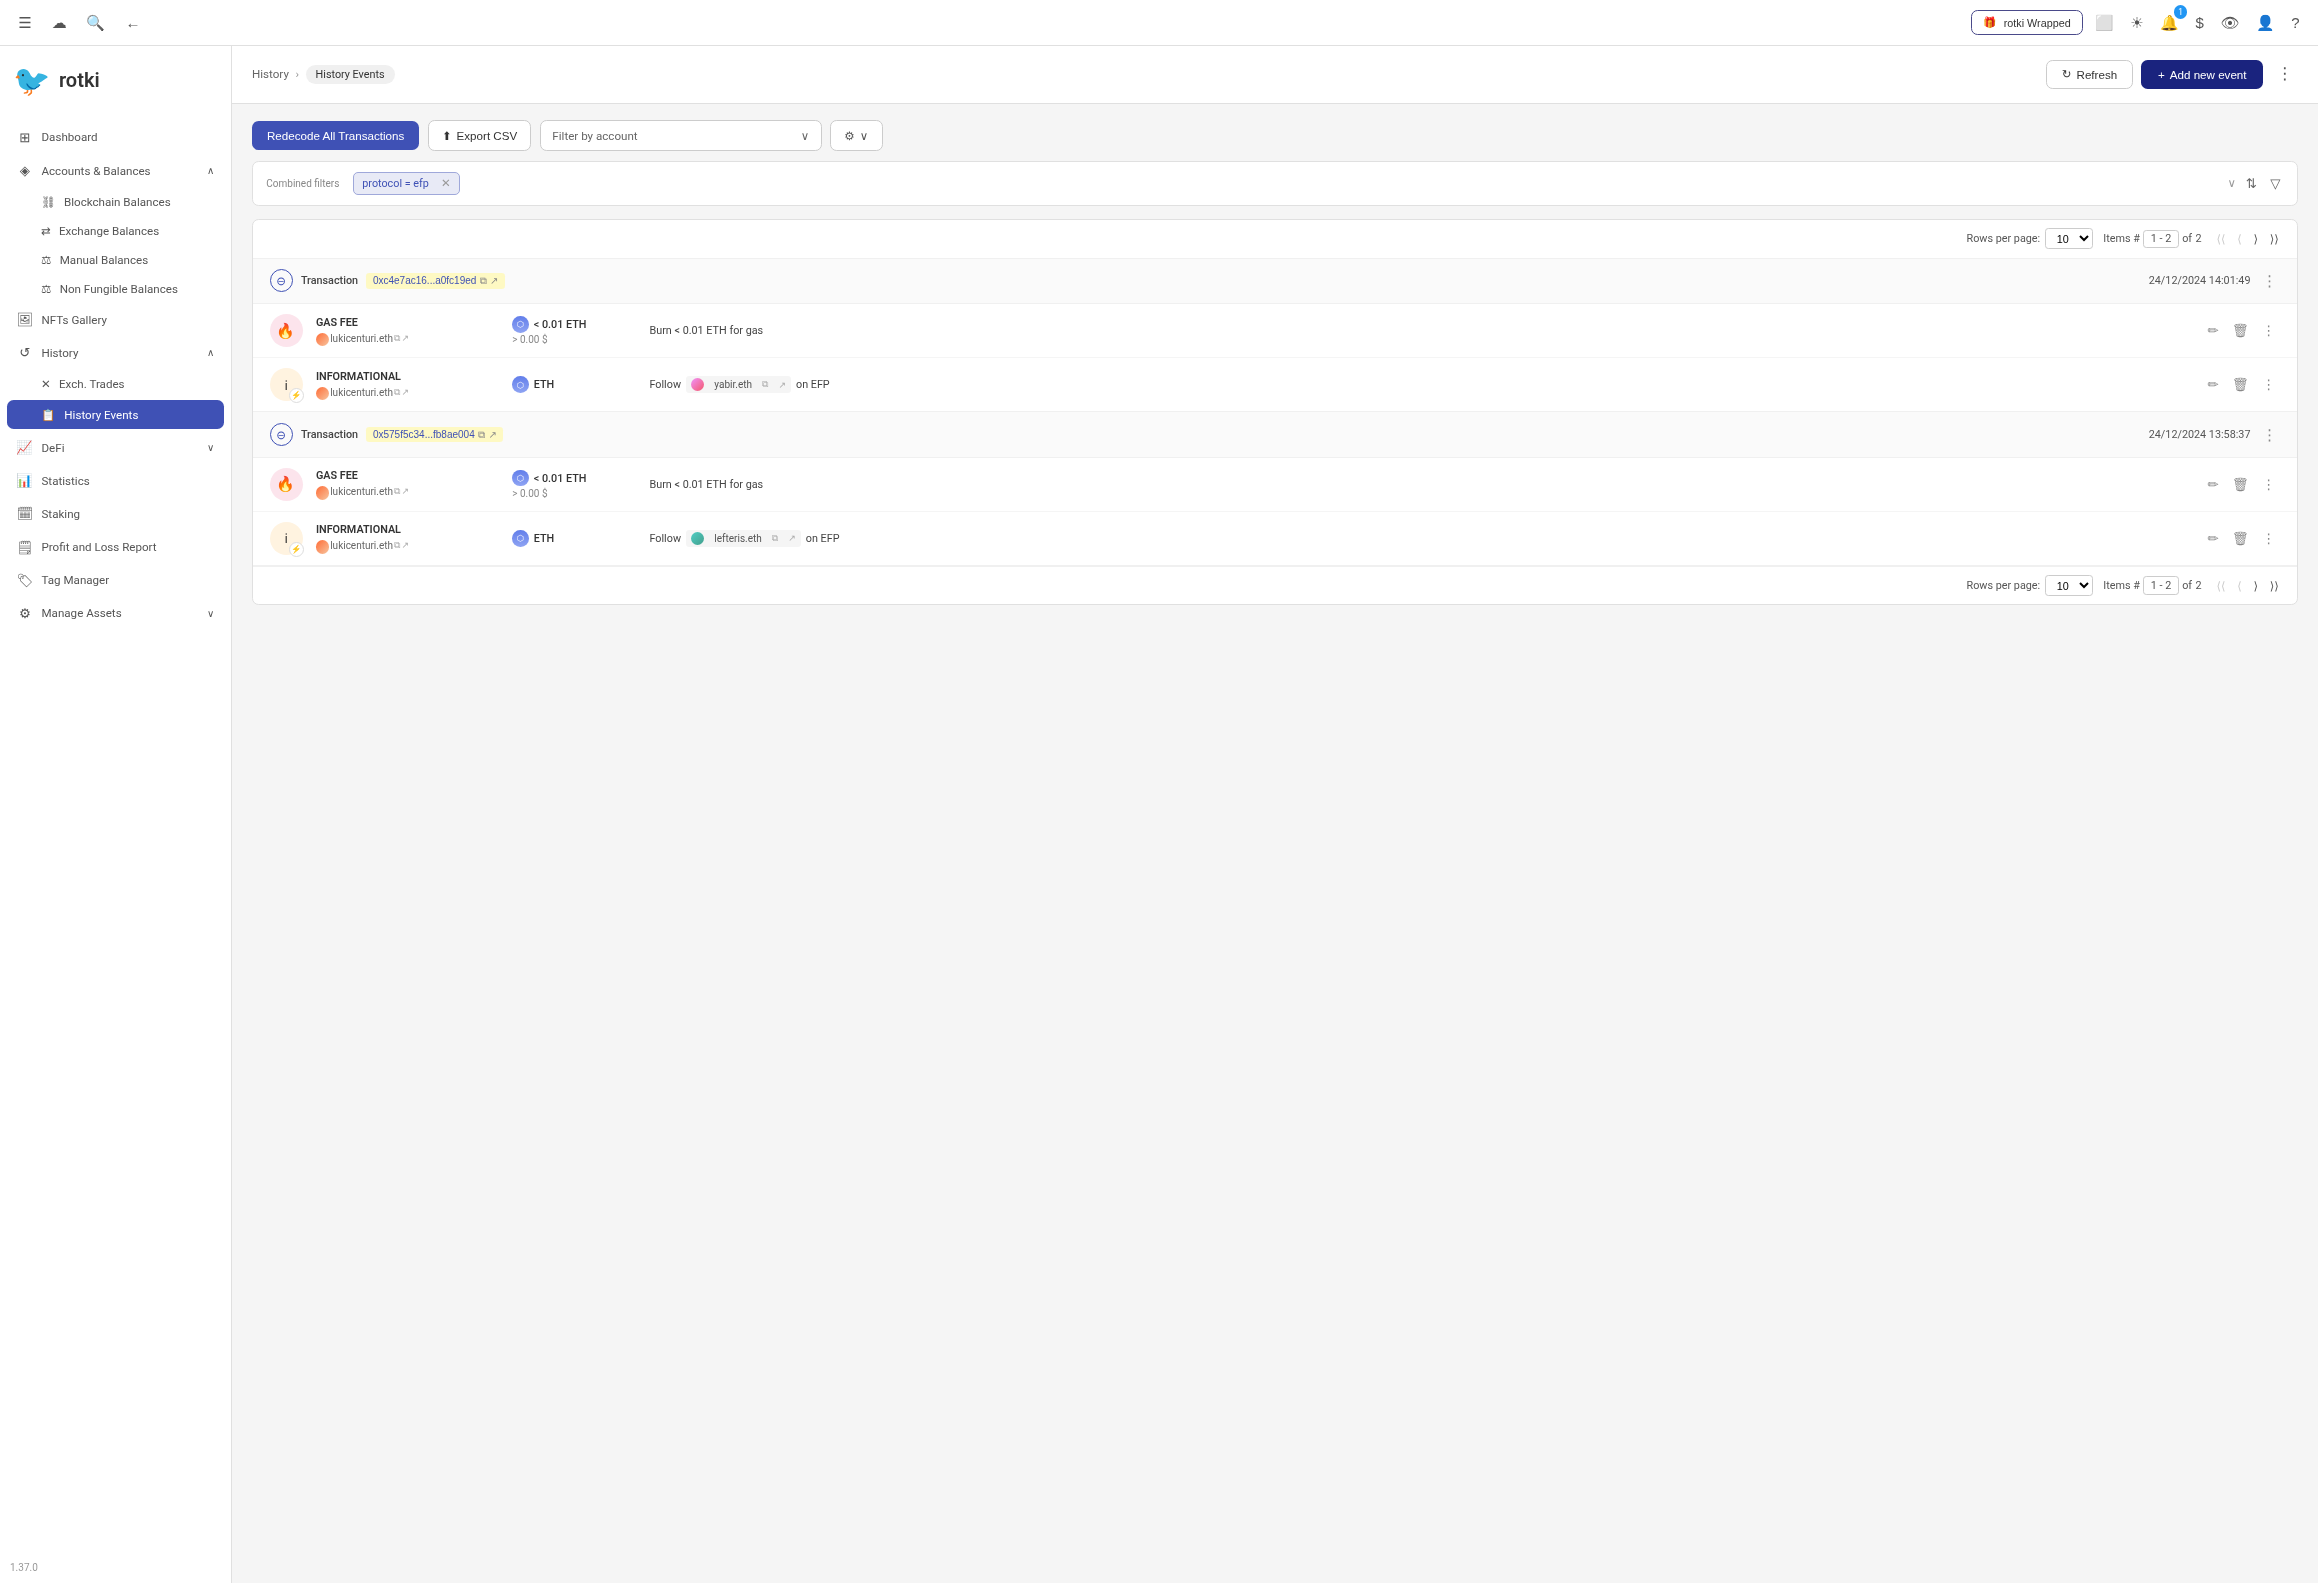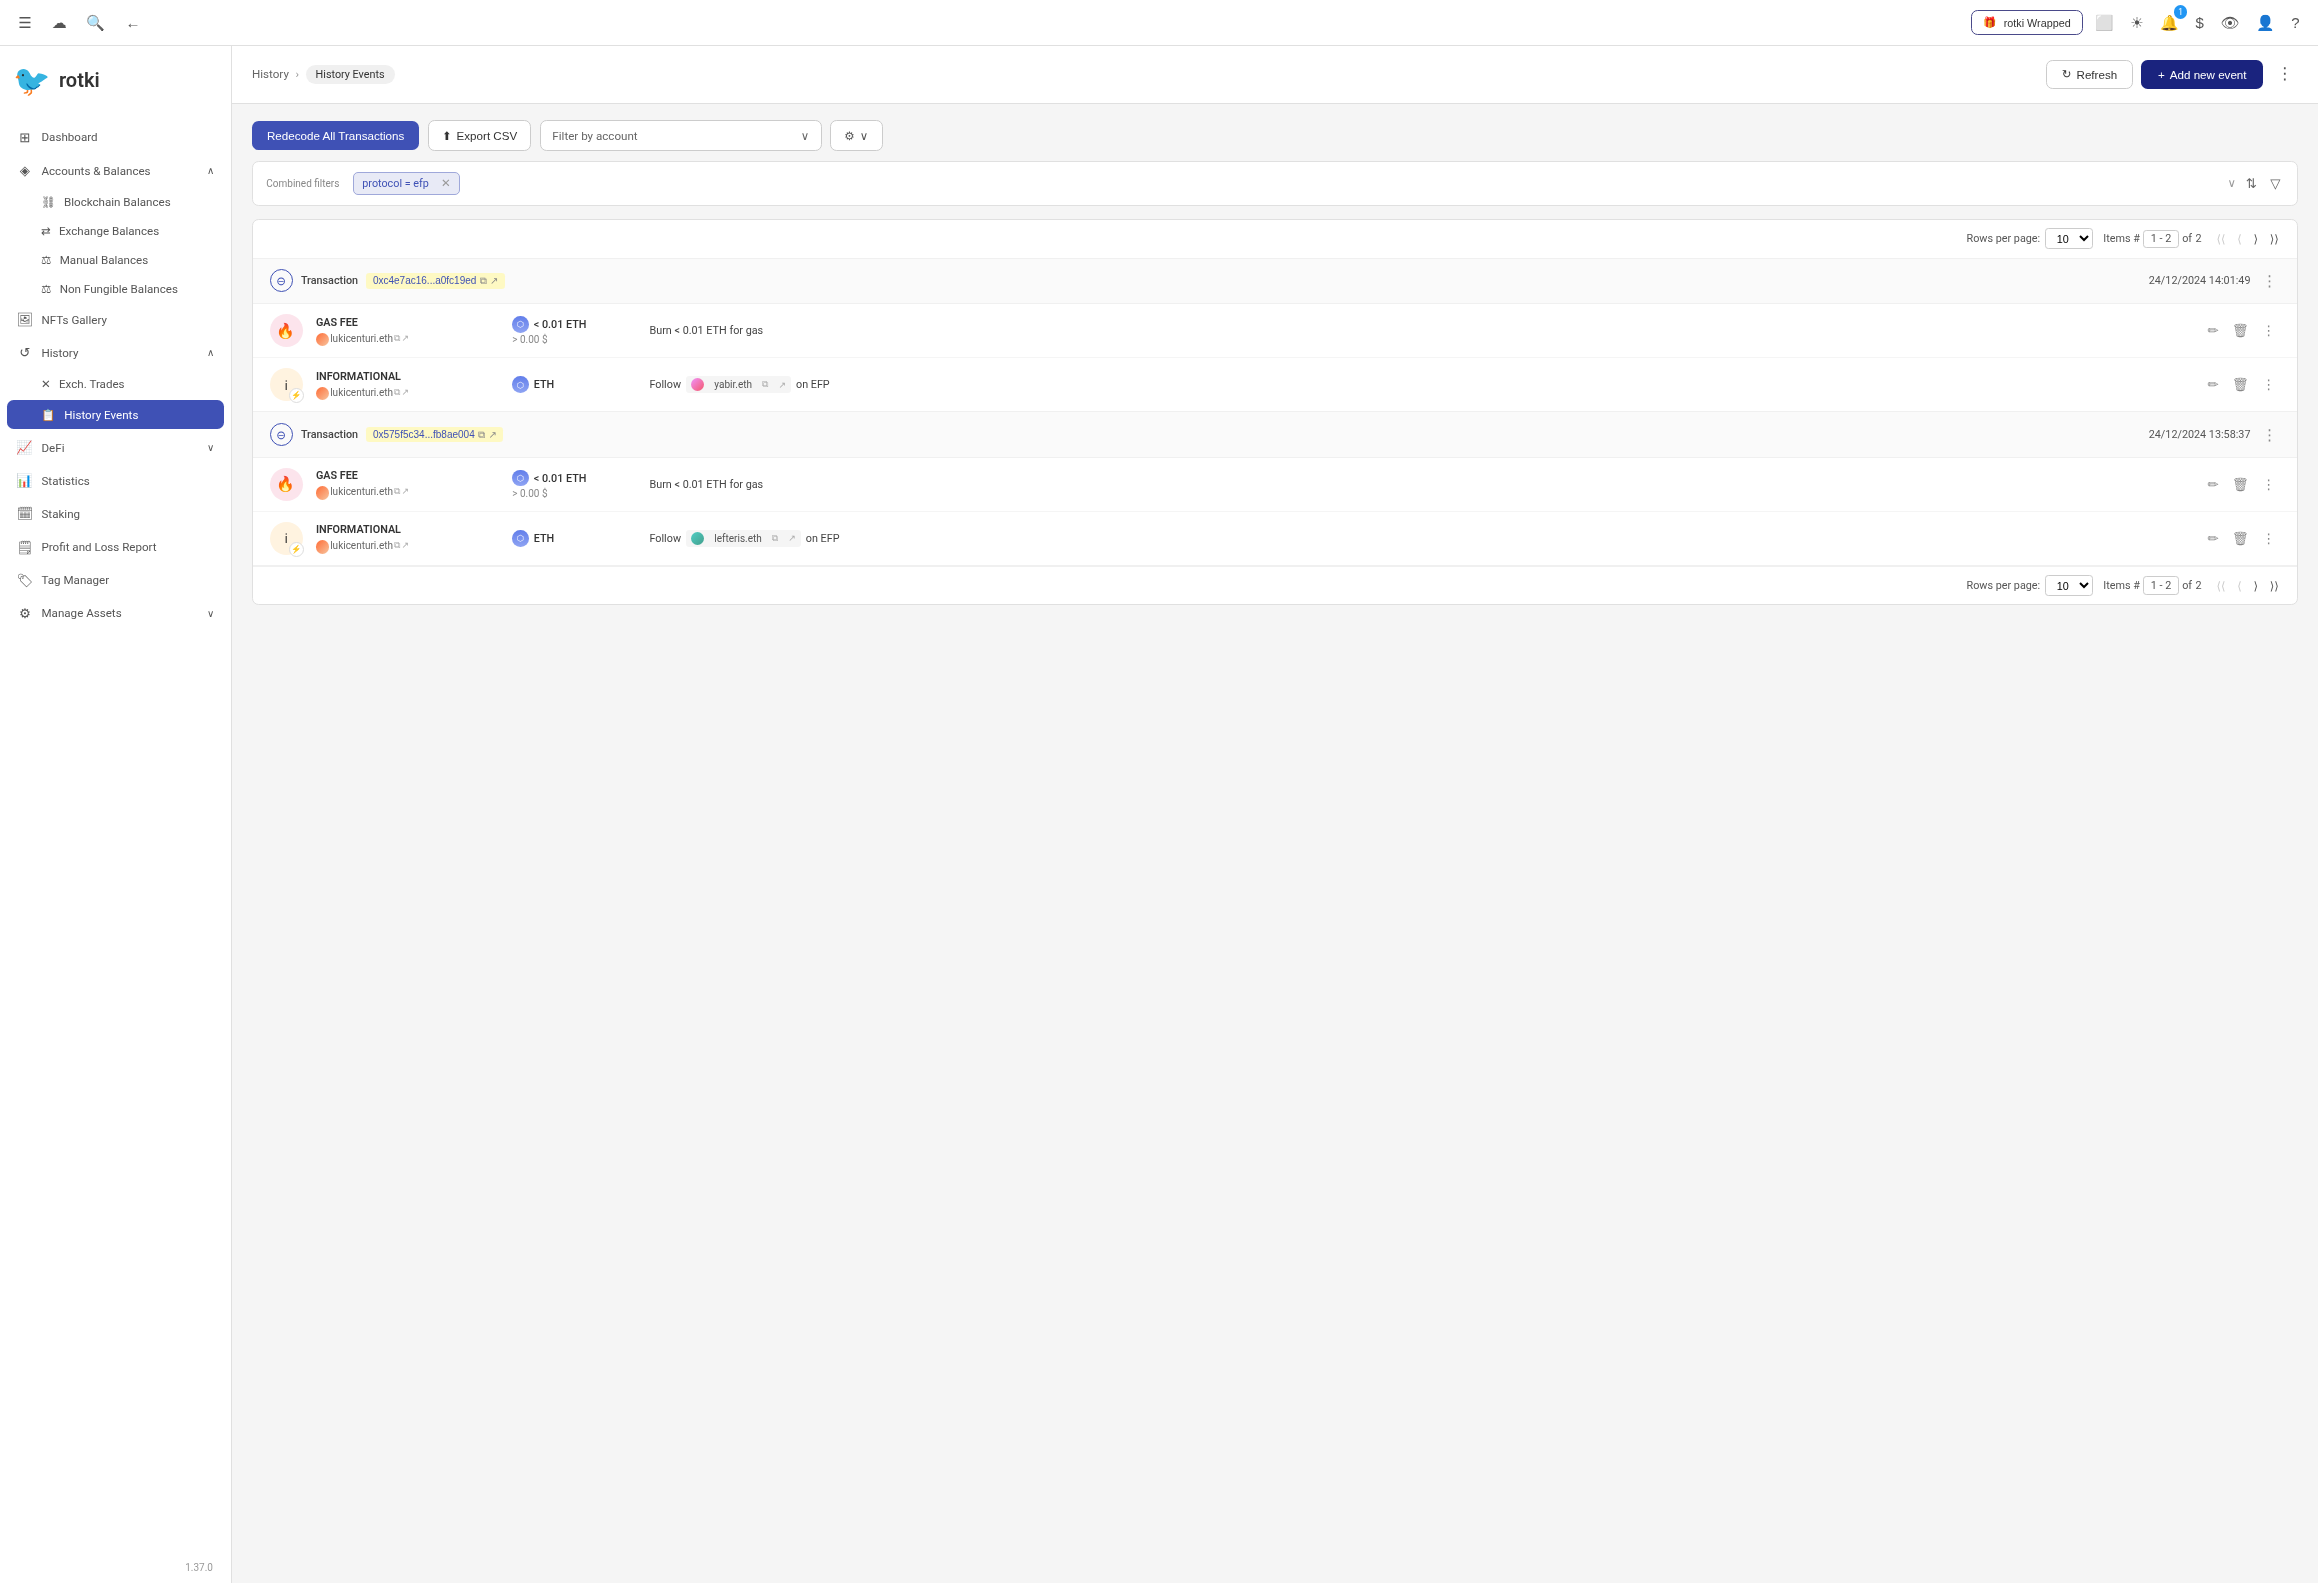--- a/index.html
+++ b/index.html
@@ -22,21 +22,21 @@
     .sidebar-logo { padding: 16.6px 13.3px; display: flex; align-items: center; gap: 8.3px; }
     .sidebar-logo-text { font-size: 20px; font-weight: 600; color: #333; }
     .sidebar-nav { flex: 1; padding: 6.6px 0; }
     .nav-item { display: flex; align-items: center; gap: 8.3px; padding: 8.3px 16.6px; cursor: pointer; color: #555; font-size: 11.6px; border-radius: 0; transition: background 0.15s; }
     .nav-item .nav-icon { width: 16.6px; height: 16.6px; display: flex; align-items: center; justify-content: center; font-size: 13.3px; flex-shrink: 0; }
     .nav-item .nav-label { flex: 1; }
     .nav-item .expand-icon { font-size: 10px; }
     .nav-sub { padding-left: 0; }
     .nav-sub-item { display: flex; align-items: center; gap: 8.3px; padding: 7.5px 16.6px 7.5px 41px; cursor: pointer; color: #555; font-size: 11.6px; }
     .nav-sub-item.active { background: #3f51b5; color: #fff; border-radius: 6.6px; margin: 1.7px 6.6px; padding: 7.5px 16.6px 7.5px 35px; }
-    .sidebar-version { padding: 10px 18px; color: #999; font-size: 10px; text-align: right; }
+    .sidebar-version { padding: 10px 10px; color: #999; font-size: 10px; text-align: left; }
 
     
     .content { flex: 1; overflow-y: auto; padding: 0; background: #f5f5f5; }
 
     
     .page-header { background: #fff; padding: 13.3px 20px; display: flex; align-items: center; justify-content: space-between; border-bottom: 0.8px solid #e0e0e0; }
     .breadcrumb { display: flex; align-items: center; gap: 6.6px; font-size: 11.6px; color: #666; }
     .breadcrumb-sep { color: #999; }
     .breadcrumb-current { background: #f0f0f0; padding: 3.3px 10px; border-radius: 13.3px; font-size: 10.8px; color: #333; }
     .page-header-actions { display: flex; align-items: center; gap: 8.3px; }

